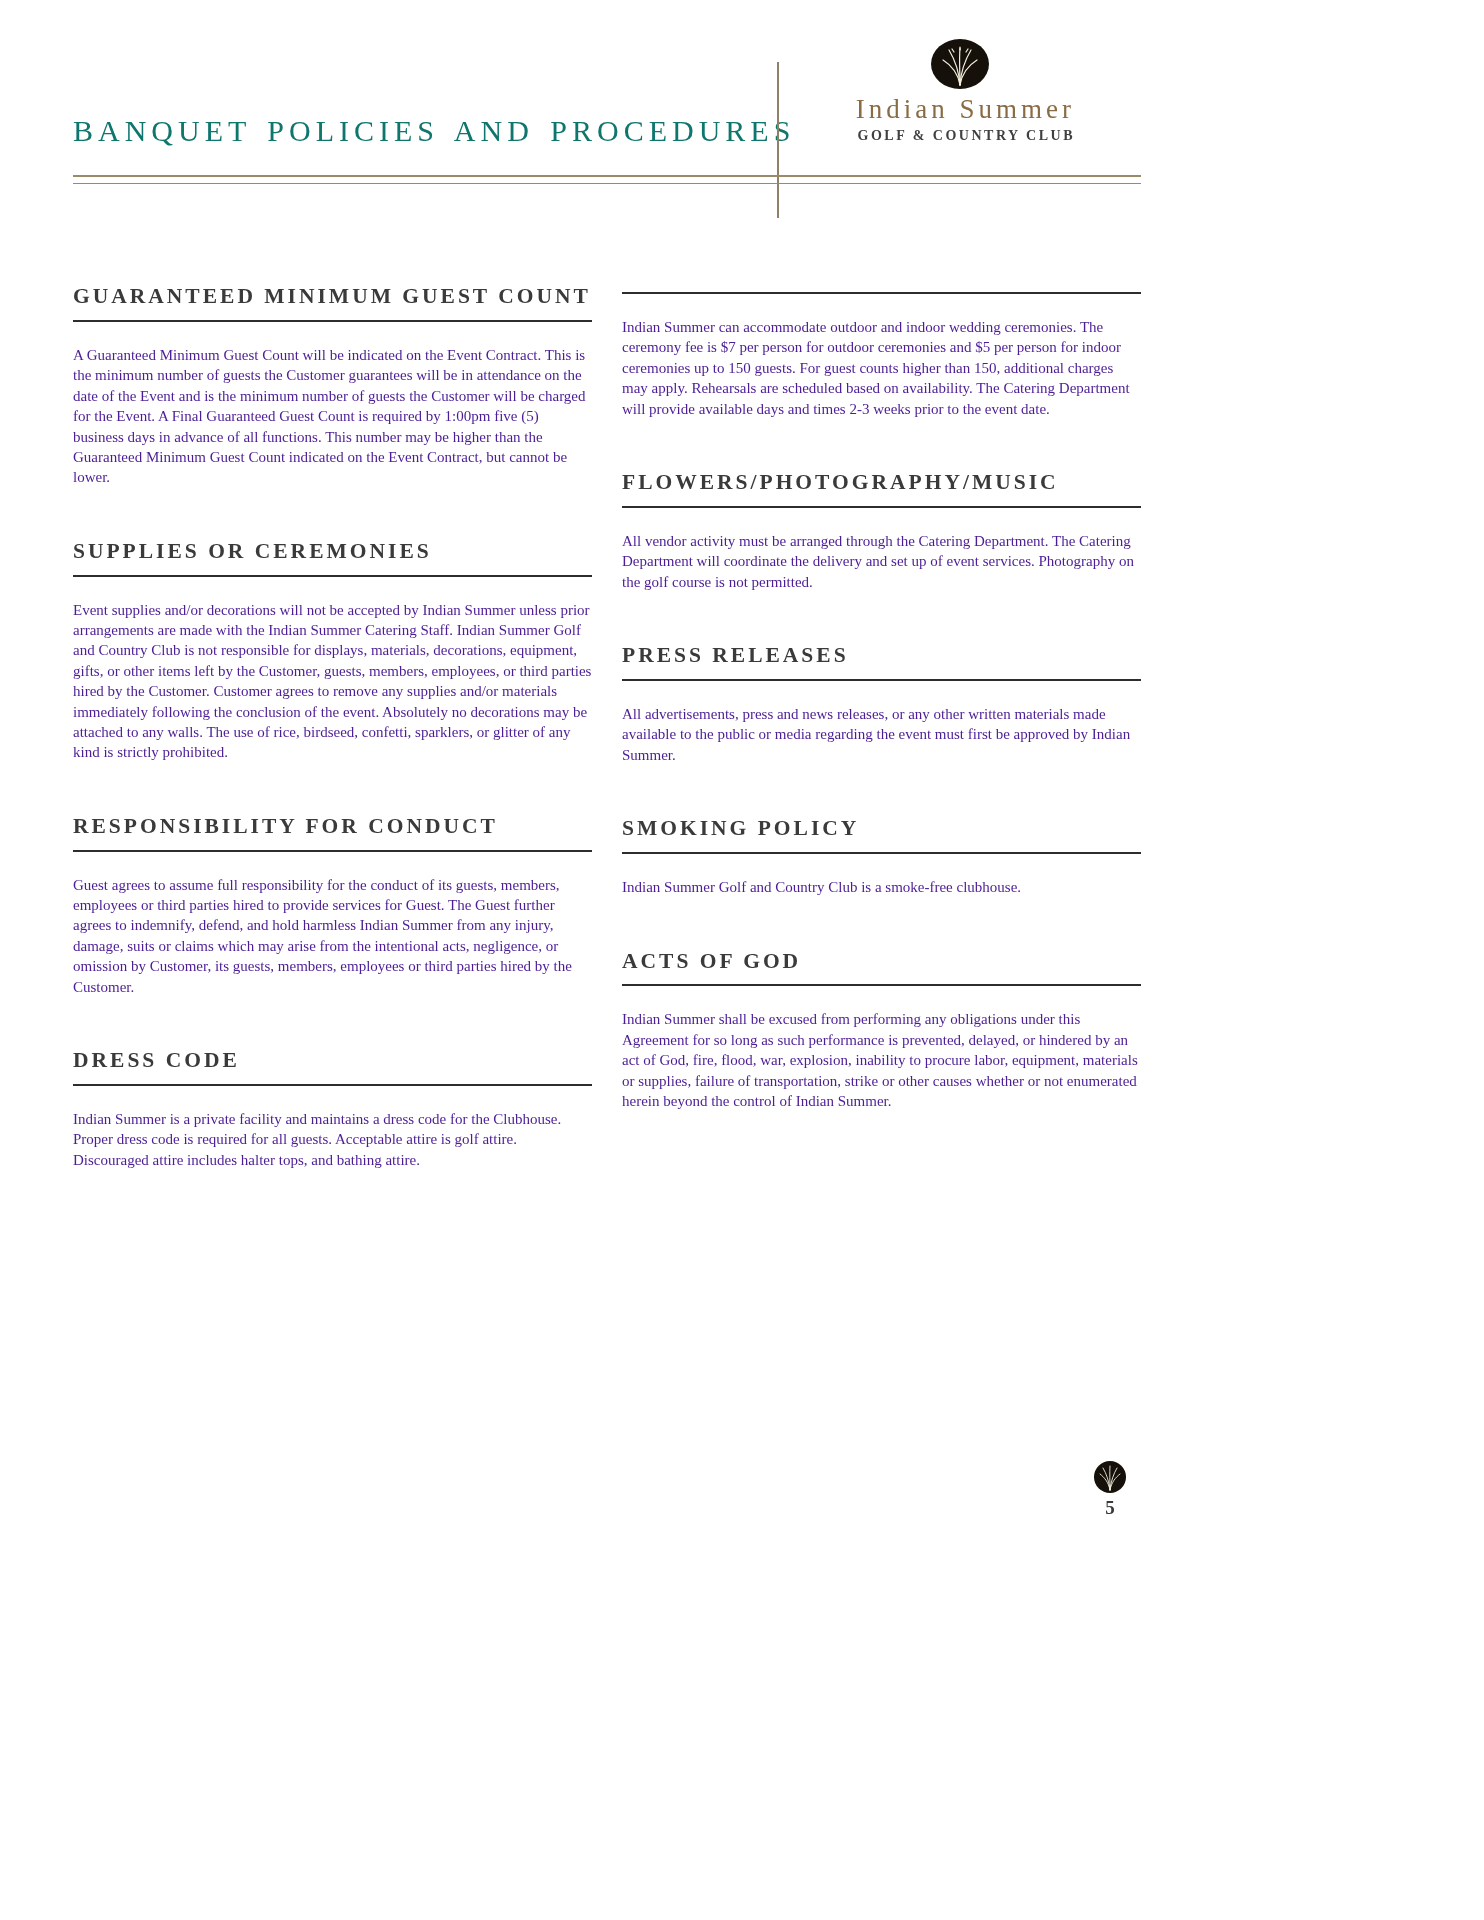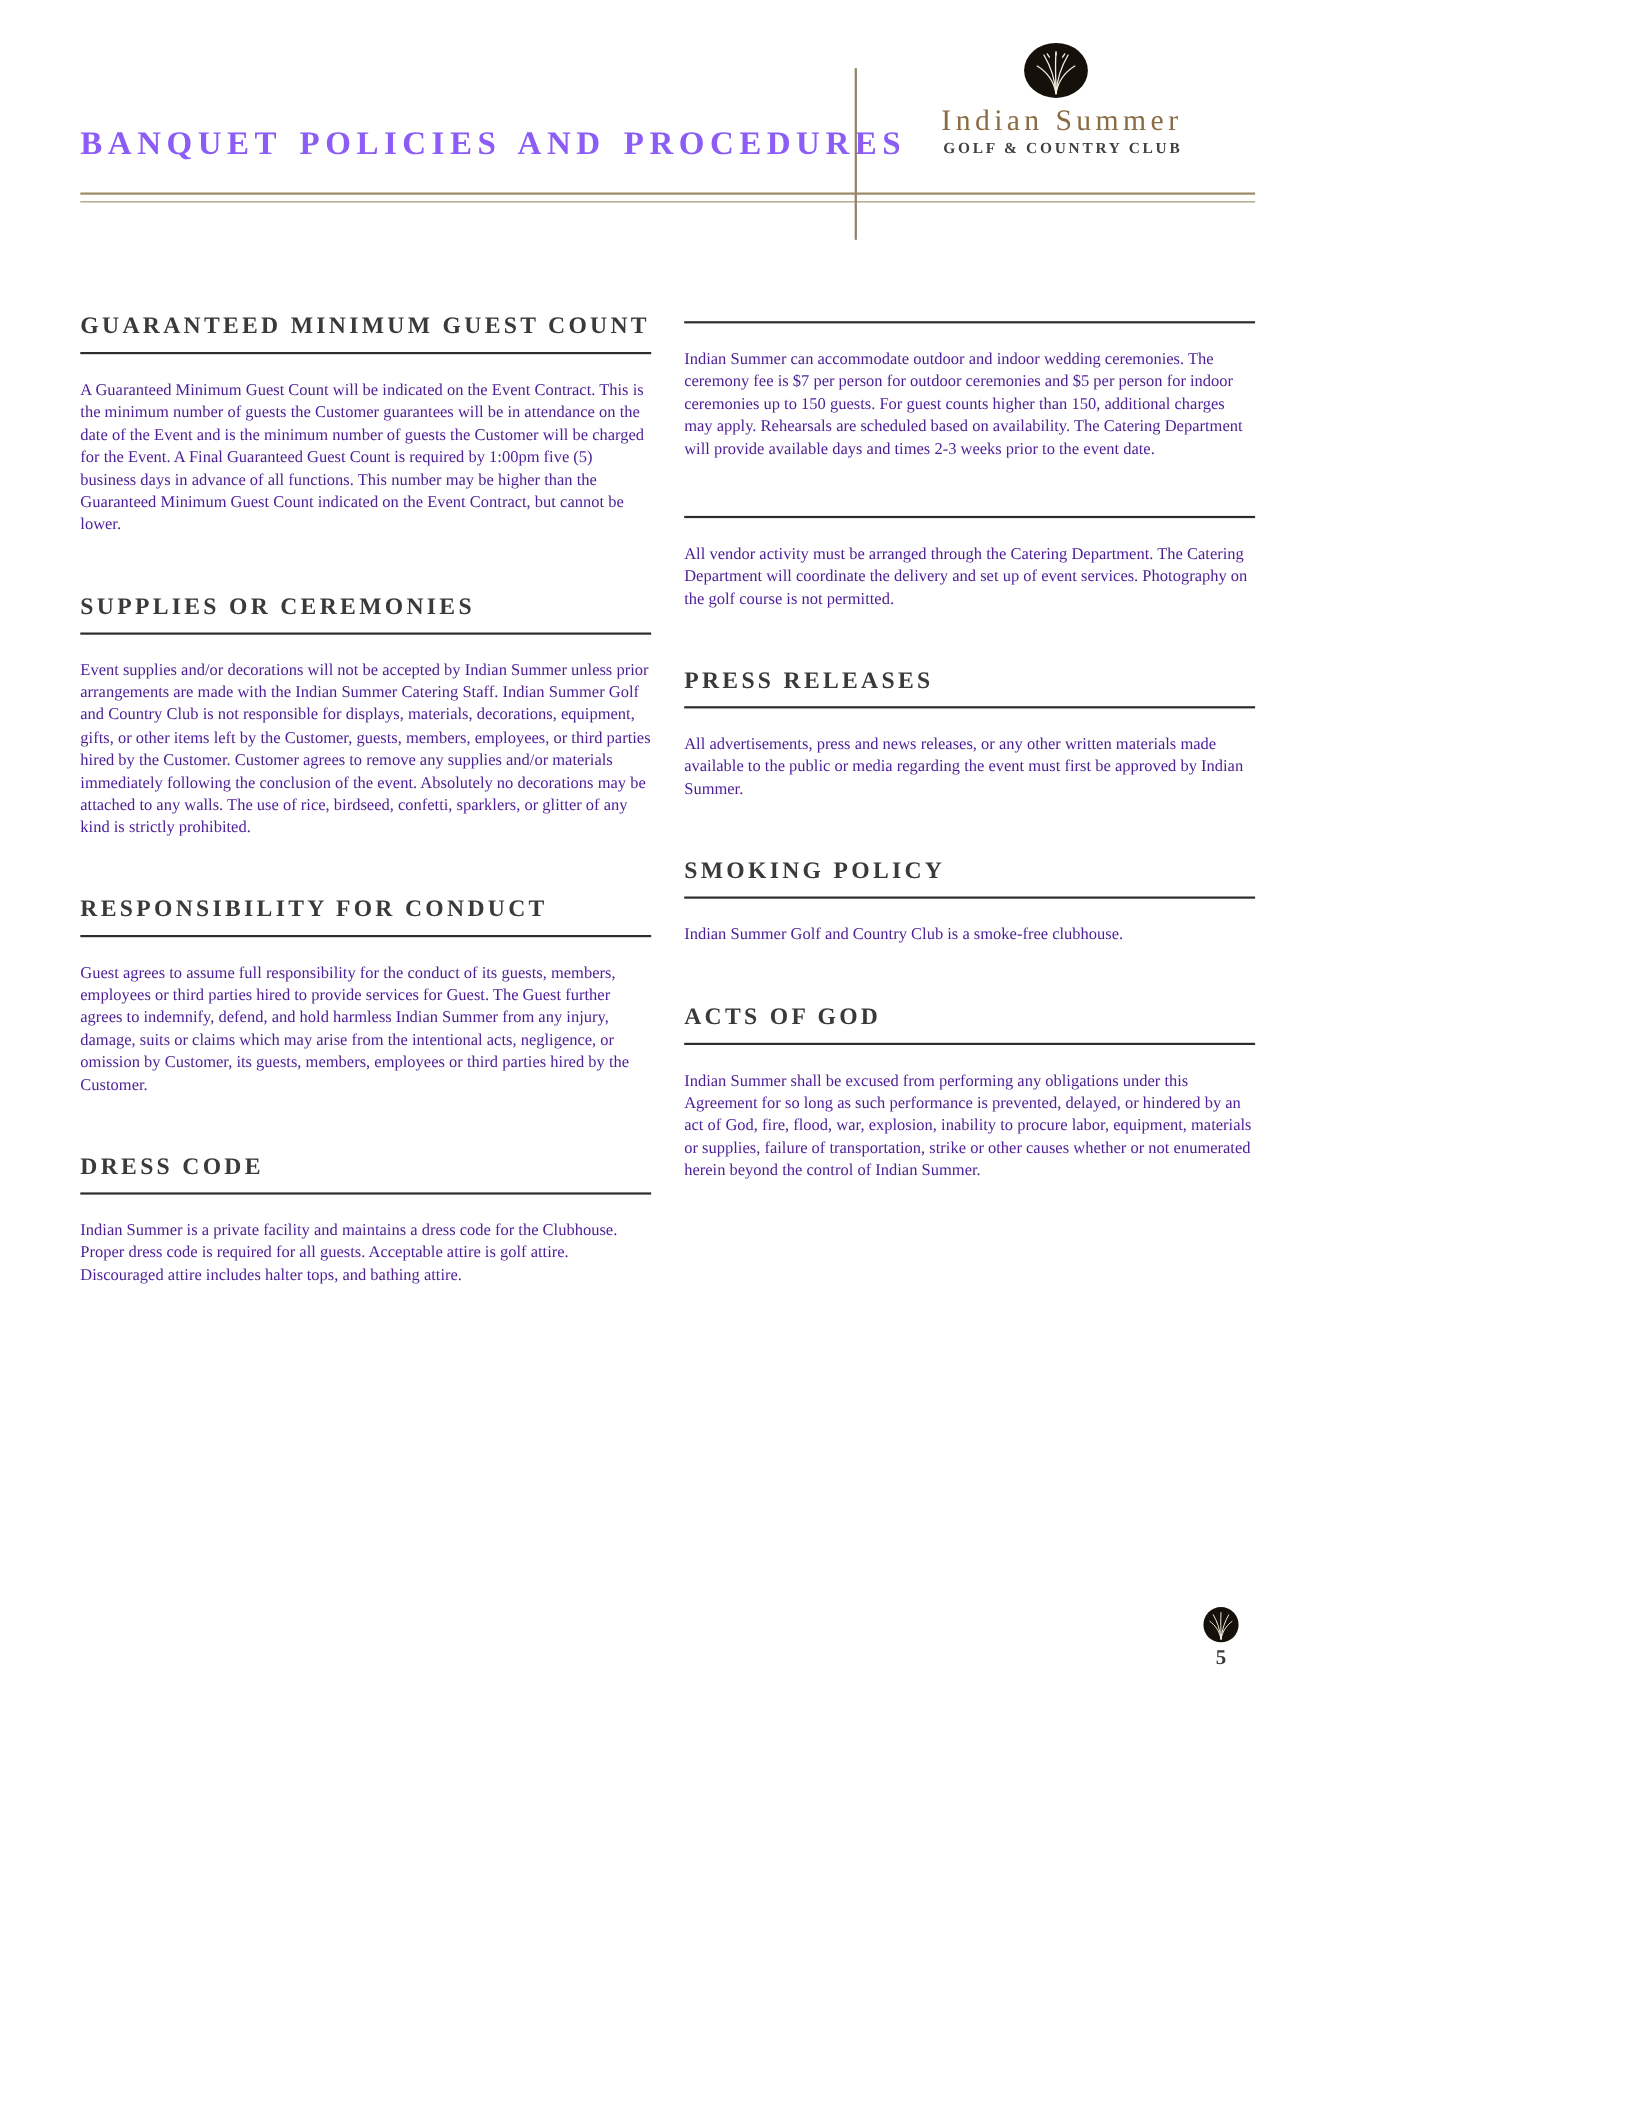--- a/index.html
+++ b/index.html
@@ -13,24 +13,24 @@
     color: #3f3f3f;
     overflow: hidden;
   }
 
   
   .page-title {
     position: absolute;
     left: 73px;
     top: 114px;
     font-size: 30px;
-    font-weight: bold;
+    font-weight: normal;
     letter-spacing: 5px;
     word-spacing: 4px;
-    color: #8b5cf6;
+    color: #0f766e;
     white-space: nowrap;
   }
   .v-divider {
     position: absolute;
     left: 777px;
     top: 62px;
     width: 2px;
     height: 156px;
     background: #8f8068;
   }
@@ -176,20 +176,21 @@
     </section>
 
     <section class="col">
 
       <article class="doc-section">
         <div class="section-rule"></div>
         <p class="section-body">Indian Summer can accommodate outdoor and indoor wedding ceremonies. The ceremony fee is $7 per person for outdoor ceremonies and $5 per person for indoor ceremonies up to 150 guests. For guest counts higher than 150, additional charges may apply. Rehearsals are scheduled based on availability. The Catering Department will provide available days and times 2-3 weeks prior to the event date.</p>
       </article>
 
       <article class="doc-section">
+        <h2 class="section-title">FLOWERS/PHOTOGRAPHY/MUSIC</h2>
         <div class="section-rule"></div>
         <p class="section-body">All vendor activity must be arranged through the Catering Department. The Catering Department will coordinate the delivery and set up of event services. Photography on the golf course is not permitted.</p>
       </article>
 
       <article class="doc-section">
         <h2 class="section-title">PRESS RELEASES</h2>
         <div class="section-rule"></div>
         <p class="section-body">All advertisements, press and news releases, or any other written materials made available to the public or media regarding the event must first be approved by Indian Summer.</p>
       </article>
 

